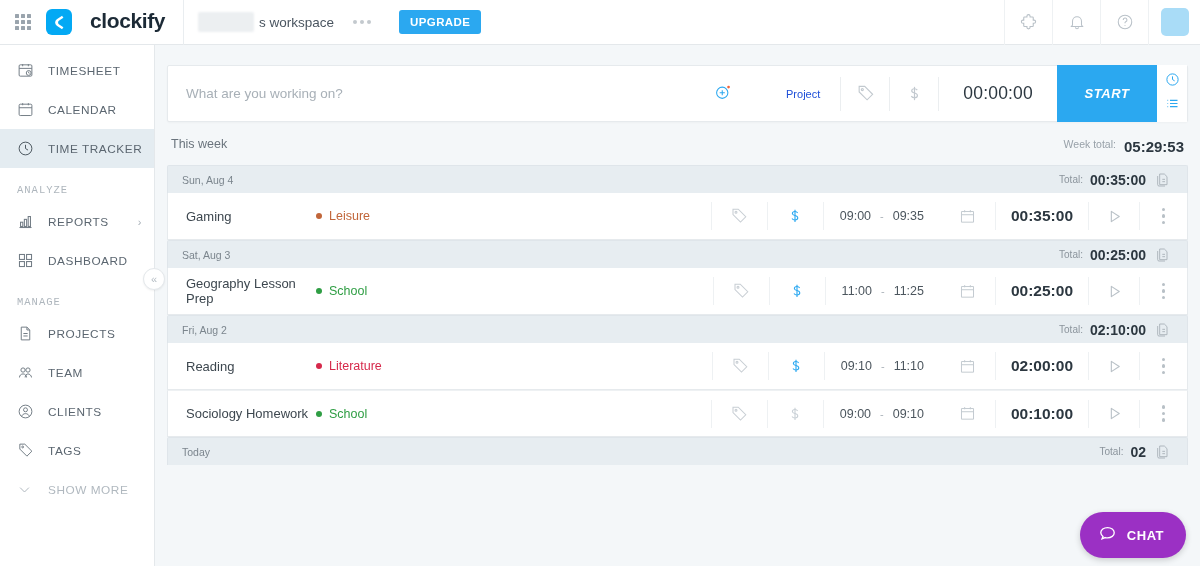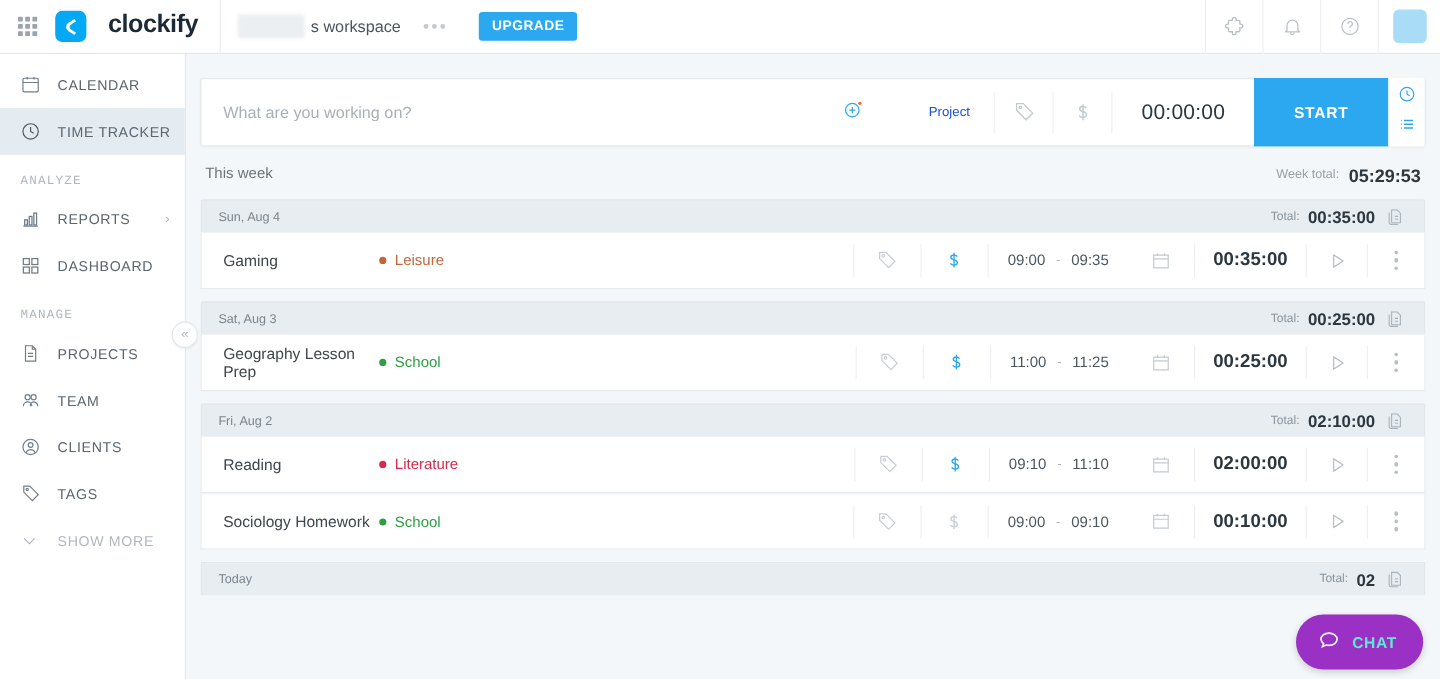--- a/index.html
+++ b/index.html
@@ -86,37 +86,37 @@
     padding:0 18px; background:transparent; font-family:"Liberation Sans", sans-serif;
   }
   .timer-input::placeholder { color:#a8b0b7; }
   .tb-sep { width:1px; height:34px; background:#ebeef0; }
   .tb-project { display:flex; align-items:center; gap:8px; padding:0 20px; cursor:pointer; }
   .tb-project .plabel { color:#1d4ed8; font-size:11px;padding-left:46px; }
   .tb-cell { width:48px; display:flex; align-items:center; justify-content:center; cursor:pointer; }
   .tb-time { font-size:17.5px; color:#2c3740; padding:0 24px; letter-spacing:0.2px; }
   .start-btn {
     background:#2ba8f0; color:#fff; border:none; font-size:13px; font-weight:bold; letter-spacing:0.6px;
-    height:57px; width:112px; cursor:pointer; font-family:"Liberation Sans", sans-serif;
+    height:57px; width:100px; cursor:pointer; font-family:"Liberation Sans", sans-serif;font-style:italic;
   }
   .mode-col {
     width:30px; height:57px; display:flex; flex-direction:column; align-items:center;
     justify-content:center; gap:5px; background:#fff;
   }
   .mode-col .m { cursor:pointer; }
 
   .week-row {
     display:flex; align-items:baseline; padding:15px 4px 10px 4px;
   }
   .week-title { font-size:12.5px; color:#6a747d; }
   .week-right { margin-left:auto; display:flex; align-items:flex-start; gap:8px; }
   .week-total-lbl { font-size:10.5px; color:#98a1a9; }
   .week-total-val { font-size:15px; color:#2c3740; font-weight:bold; }
 
-  .day-group { margin-bottom:10px; }
+  .day-group { }
   .day-header {
     background:#e7edf1; height:28px; display:flex; align-items:center; padding:0 14px;
     border-radius:2px 2px 0 0; border:1px solid #dfe5ea; border-bottom:none;
   }
   .day-date { font-size:10.5px; color:#7b858d; }
   .day-right { margin-left:auto; display:flex; align-items:center; gap:7px; }
   .day-total-lbl { font-size:10px; color:#8b949c; }
   .day-total-val { font-size:14px; font-weight:bold; color:#2c3740; }
 
   .entry {
@@ -134,21 +134,21 @@
   .e-dur { width:92px; text-align:center; font-size:15.5px; font-weight:bold; color:#2c3740; }
   .e-play { width:50px; display:flex; align-items:center; justify-content:center; cursor:pointer; }
   .e-menu { width:47px; display:flex; flex-direction:column; align-items:center; gap:3px; cursor:pointer; }
   .e-menu i { width:3.5px; height:3.5px; border-radius:50%; background:#b8c0c6; display:block; }
 
   .chat-fab {
     position:absolute; right:14px; bottom:8px; height:46px; padding:0 22px 0 18px;
     background:#9b30c4; border-radius:23px; display:flex; align-items:center; gap:10px;
     cursor:pointer; box-shadow:0 2px 6px rgba(0,0,0,.18); z-index:40;
   }
-  .chat-fab span { color:#5eead4; font-size:13px; font-weight:bold; letter-spacing:0.5px; }
+  .chat-fab span { color:#ffffff; font-size:13px; font-weight:bold; letter-spacing:0.5px; }
 </style>
 </head>
 <body>
 
 <div class="app">
 
   <div class="header">
     <div class="grid-btn">
       <div class="grid-dots">
           <i></i>
@@ -202,20 +202,31 @@
     </div>
     <div class="avatar-wrap">
       <div class="avatar"></div>
     </div>
   </div>
 
   <div class="body">
 
     <div class="sidebar">
 
+      <div class="nav-item">
+        <span class="ico">
+          <svg width="17" height="17" viewBox="0 0 24 24" fill="none" stroke="#737d86" stroke-width="1.4">
+            <rect x="3" y="4" width="18" height="16" rx="1.6"></rect>
+              <path d="M3 9h18M8 3v3M16 3v3"></path>
+            <circle cx="16.5" cy="15.5" r="3.4" fill="#fff"></circle>
+              <path d="M16.5 13.6v2l1.2 1"></path>
+          </svg>
+        </span>
+        <span class="nav-label">TIMESHEET</span>
+      </div>
 
       <div class="nav-item">
         <span class="ico">
           <svg width="17" height="17" viewBox="0 0 24 24" fill="none" stroke="#737d86" stroke-width="1.4">
             <rect x="3" y="4.5" width="18" height="16" rx="1.6"></rect>
               <path d="M3 9.5h18M8 3v3M16 3v3"></path>
           </svg>
         </span>
         <span class="nav-label">CALENDAR</span>
       </div>

